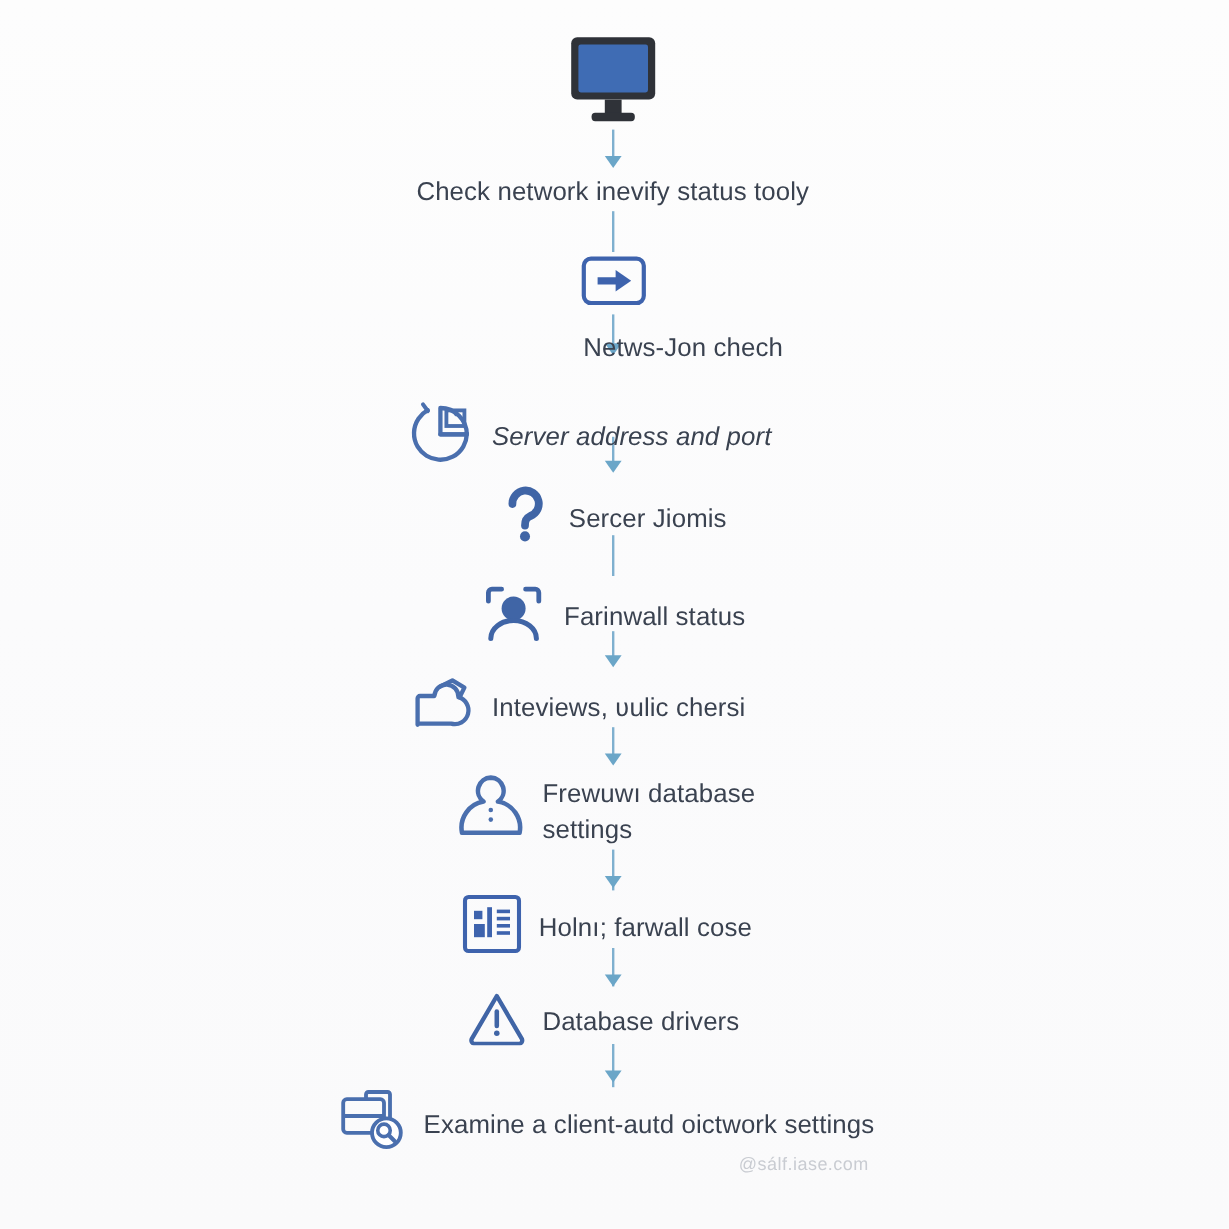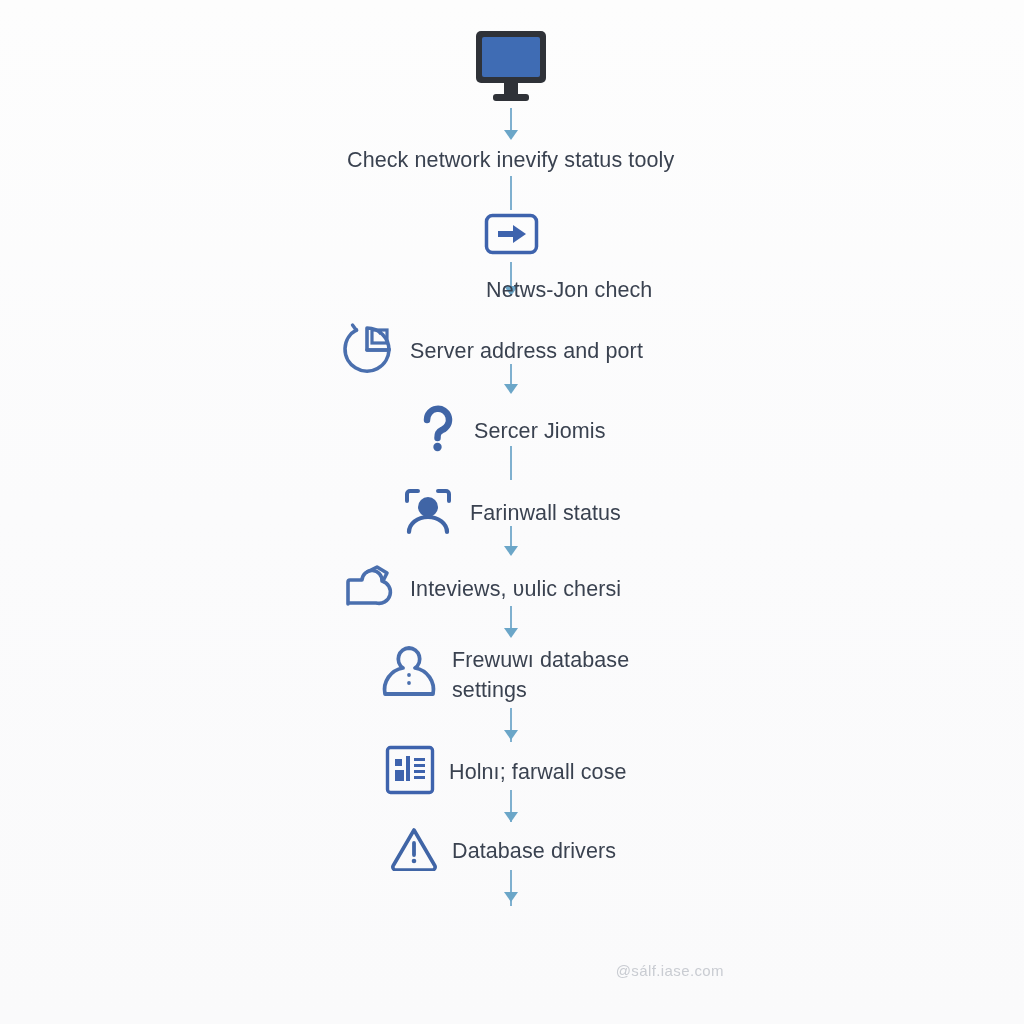--- a/index.html
+++ b/index.html
@@ -126,21 +126,21 @@
     <span class="icon" style="position:absolute;left:0;top:0;">
       <svg width="55" height="42" viewBox="0 0 55 42">
         <rect x="2.5" y="2.5" width="50" height="37" rx="6" fill="none" stroke="#3e63ad" stroke-width="3.5"></rect>
         <path d="M14 21 H32" stroke="#3e63ad" stroke-width="6" stroke-linecap="butt"></path>
         <path d="M29 12 L42 21 L29 30 Z" fill="#3e63ad"></path>
       </svg>
     </span>
     <span class="label" style="position:absolute;left:2px;top:42px;width:300px;margin-top:20px;">Netws-Jon chech</span>
   </div>
 
-  <div class="row" style="left:336px;top:320px;">
+  <div class="row" style="left:336px;top:332px;font-style:italic;">
     <span class="icon">
       <svg width="60" height="58" viewBox="0 0 60 58">
         <path d="M31 30 L31 8 A22 22 0 0 1 53 30 Z" fill="none" stroke="#4a6fae" stroke-width="3.6" stroke-linejoin="round"></path>
         <path d="M31 30 L53 30 A22 22 0 1 1 20.5 9.8" fill="none" stroke="#4a6fae" stroke-width="3.6" stroke-linecap="round"></path>
         <path d="M16.5 5 L20.5 10.5" stroke="#4a6fae" stroke-width="3.4" stroke-linecap="round"></path>
         <rect x="36" y="10" width="15" height="13" fill="none" stroke="#4a6fae" stroke-width="3.2"></rect>
         <path d="M40 10 l3.5 5 l3.5 -5" fill="#4a6fae"></path>
       </svg>
     </span>
     <span class="label">Server address and port</span>
@@ -210,16 +210,29 @@
     <span class="icon">
       <svg width="48" height="45" viewBox="0 0 48 45">
         <path d="M24 4 L45 40 a3 3 0 0 1 -2.6 4 H5.6 a3 3 0 0 1 -2.6 -4 Z" fill="none" stroke="#4065a6" stroke-width="3.6" stroke-linejoin="round"></path>
         <path d="M24 17 V29" stroke="#4065a6" stroke-width="3.8" stroke-linecap="round"></path>
         <circle cx="24" cy="35" r="2.3" fill="#4065a6"></circle>
       </svg>
     </span>
     <span class="label">Database drivers</span>
   </div>
 
+  <div class="row" style="left:283px;top:908px;">
+    <span class="icon">
+      <svg width="56" height="52" viewBox="0 0 56 52">
+        <rect x="3" y="8" width="34" height="28" rx="3" fill="none" stroke="#4a6fae" stroke-width="3.2"></rect>
+        <path d="M3 22 H37" stroke="#4a6fae" stroke-width="3.2"></path>
+        <path d="M22 8 V4 a2 2 0 0 1 2 -2 h16 a2 2 0 0 1 2 2 v22" fill="none" stroke="#4a6fae" stroke-width="3.2" stroke-linejoin="round"></path>
+        <circle cx="39" cy="36" r="12" fill="#ffffff" stroke="#4a6fae" stroke-width="3.2"></circle>
+        <circle cx="37" cy="34" r="5.2" fill="none" stroke="#4a6fae" stroke-width="3"></circle>
+        <path d="M41 38 L46 43" stroke="#4a6fae" stroke-width="3.4" stroke-linecap="round"></path>
+      </svg>
+    </span>
+    <span class="label">Examine a client-autd oictwork settings</span>
+  </div>
 
   <div class="watermark">@sálf.iase.com</div>
 
 </div>
 
 </body></html>

